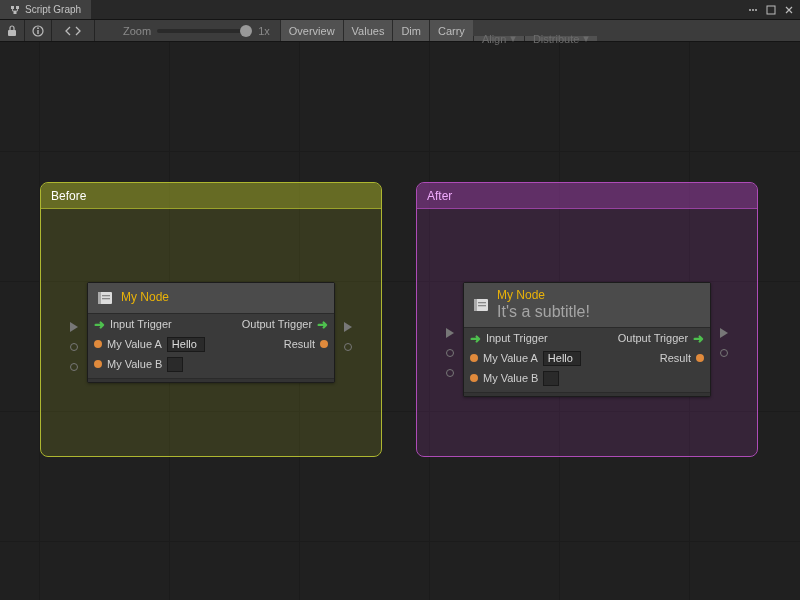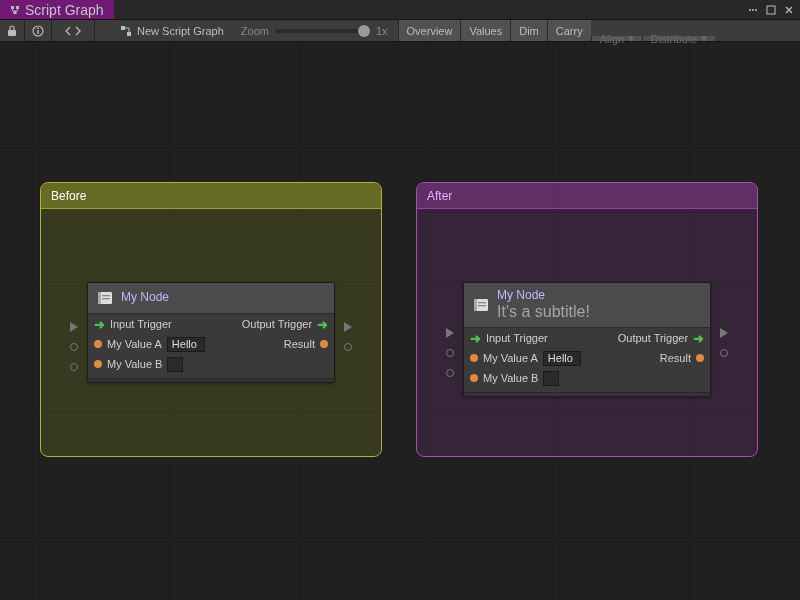--- a/index.html
+++ b/index.html
@@ -1,20 +1,20 @@
 <!DOCTYPE html>
 <html><head>
 <meta charset="utf-8">
 <style>
 * { margin: 0; padding: 0; box-sizing: border-box; font-family: -apple-system, "Segoe UI", Arial, sans-serif; }
 body { width: 800px; height: 600px; background: #202020; color: #bdbdbd; overflow: hidden; position: relative; }
 
 
 .tab-bar { height: 20px; background: #282828; display: flex; align-items: stretch; border-bottom: 1px solid #141414; }
-.tab { background: #701a75; display: flex; align-items: center; gap: 5px; padding: 8px 10px; font-size: 14px; color: #c4c4c4; border-right: 1px solid #282828; }
+.tab { background: #404040; display: flex; align-items: center; gap: 5px; padding: 8px 10px; font-size: 10px; color: #c4c4c4; border-right: 1px solid #282828; }
 .tab-spacer { flex: 1; }
 .tab-right { display: flex; align-items: center; gap: 8px; padding-right: 6px; }
 .win-icn { width: 10px; height: 10px; display: inline-block; }
 
 
 .toolbar { height: 22px; background: #3c3c3c; display: flex; align-items: stretch; border-bottom: 1px solid #141414; font-size: 11px; color: #bdbdbd; }
 .tool-btn { display: flex; align-items: center; padding: 0 7px; border-right: 1px solid #242424; cursor: default; }
 .tool-btn.wide { padding: 0 12px; }
 .tool-btn.gap { gap: 5px; }
 .zoom { display: flex; align-items: center; gap: 6px; padding: 0 10px; }
@@ -44,21 +44,21 @@
 .group-yellow .group-head { background: rgba(160,170,40,0.55); border-color: rgba(190,200,50,0.6); color: #ffffff; }
 .group-yellow .group-body { background: rgba(135,145,30,0.22); }
 .group-purple { border-color: rgba(190,80,200,0.9); }
 .group-purple .group-head { background: rgba(150,60,160,0.55); border-color: rgba(190,80,200,0.6); color: #f0abfc; }
 .group-purple .group-body { background: rgba(130,50,140,0.22); }
 
 
 .node { position: absolute; width: 248px; background: #3a3a3a; border: 1px solid #1c1c1c; border-radius: 2px; box-shadow: 0 1px 3px rgba(0,0,0,0.35); }
 .node-header { background: #4b4b4b; padding: 6px 8px; display: flex; align-items: center; gap: 7px; border-bottom: 1px solid #2a2a2a; }
 .node-title-wrap { display: flex; flex-direction: column; line-height: 1.15; }
-.node-title { font-size: 12px; color: #c4b5fd; }
+.node-title { font-size: 12px; color: #eab308; }
 .node-sub { font-size: 16px; color: #a5a5a5; }
 .node-body { padding-bottom: 4px; }
 .node-foot { height: 4px; background: #333; border-top: 1px solid #2a2a2a; }
 .port-row { display: flex; align-items: center; height: 20px; font-size: 11px; padding: 0 6px; gap: 5px; }
 .port-row .sp { flex: 1; }
 .port-row .label { color: #d0d0d0; }
 .ext { position: absolute; display: flex; flex-direction: column; gap: 0; }
 .ext-row { height: 20px; display: flex; align-items: center; justify-content: center; width: 16px; }
 .ext.left { left: -22px; }
 .ext.right { right: -22px; }
@@ -115,28 +115,20 @@
         <rect x="5.3" y="5" width="1.4" height="4" fill="#bbb"></rect>
         <circle cx="6" cy="3.2" r="0.9" fill="#bbb"></circle>
       </svg>
   </div>
   <div class="tool-btn wide">
     <svg width="18" height="12" viewBox="0 0 18 12">
         <path d="M6 2 L2 6 L6 10 M12 2 L16 6 L12 10" fill="none" stroke="#bbb" stroke-width="1.3"></path>
       </svg>
   </div>
   <div style="width:18px"></div>
-  <div class="tool-btn gap" style="border-right:none;">
-    <svg width="12" height="12" viewBox="0 0 12 12">
-        <rect x="1" y="1" width="4" height="4" fill="#bbb"></rect>
-        <rect x="7" y="7" width="4" height="4" fill="#bbb"></rect>
-        <path d="M5 3 L9 3 L9 7" stroke="#bbb" fill="none"></path>
-      </svg>
-    <span>New Script Graph</span>
-  </div>
   <div class="zoom">
     <span class="zoom-label">Zoom</span>
     <div class="slider">
       <div class="slider-handle"></div>
     </div>
     <span class="zoom-label">1x</span>
   </div>
   <div class="tool-group">
     <div class="tbtn">Overview</div>
     <div class="tbtn">Values</div>

